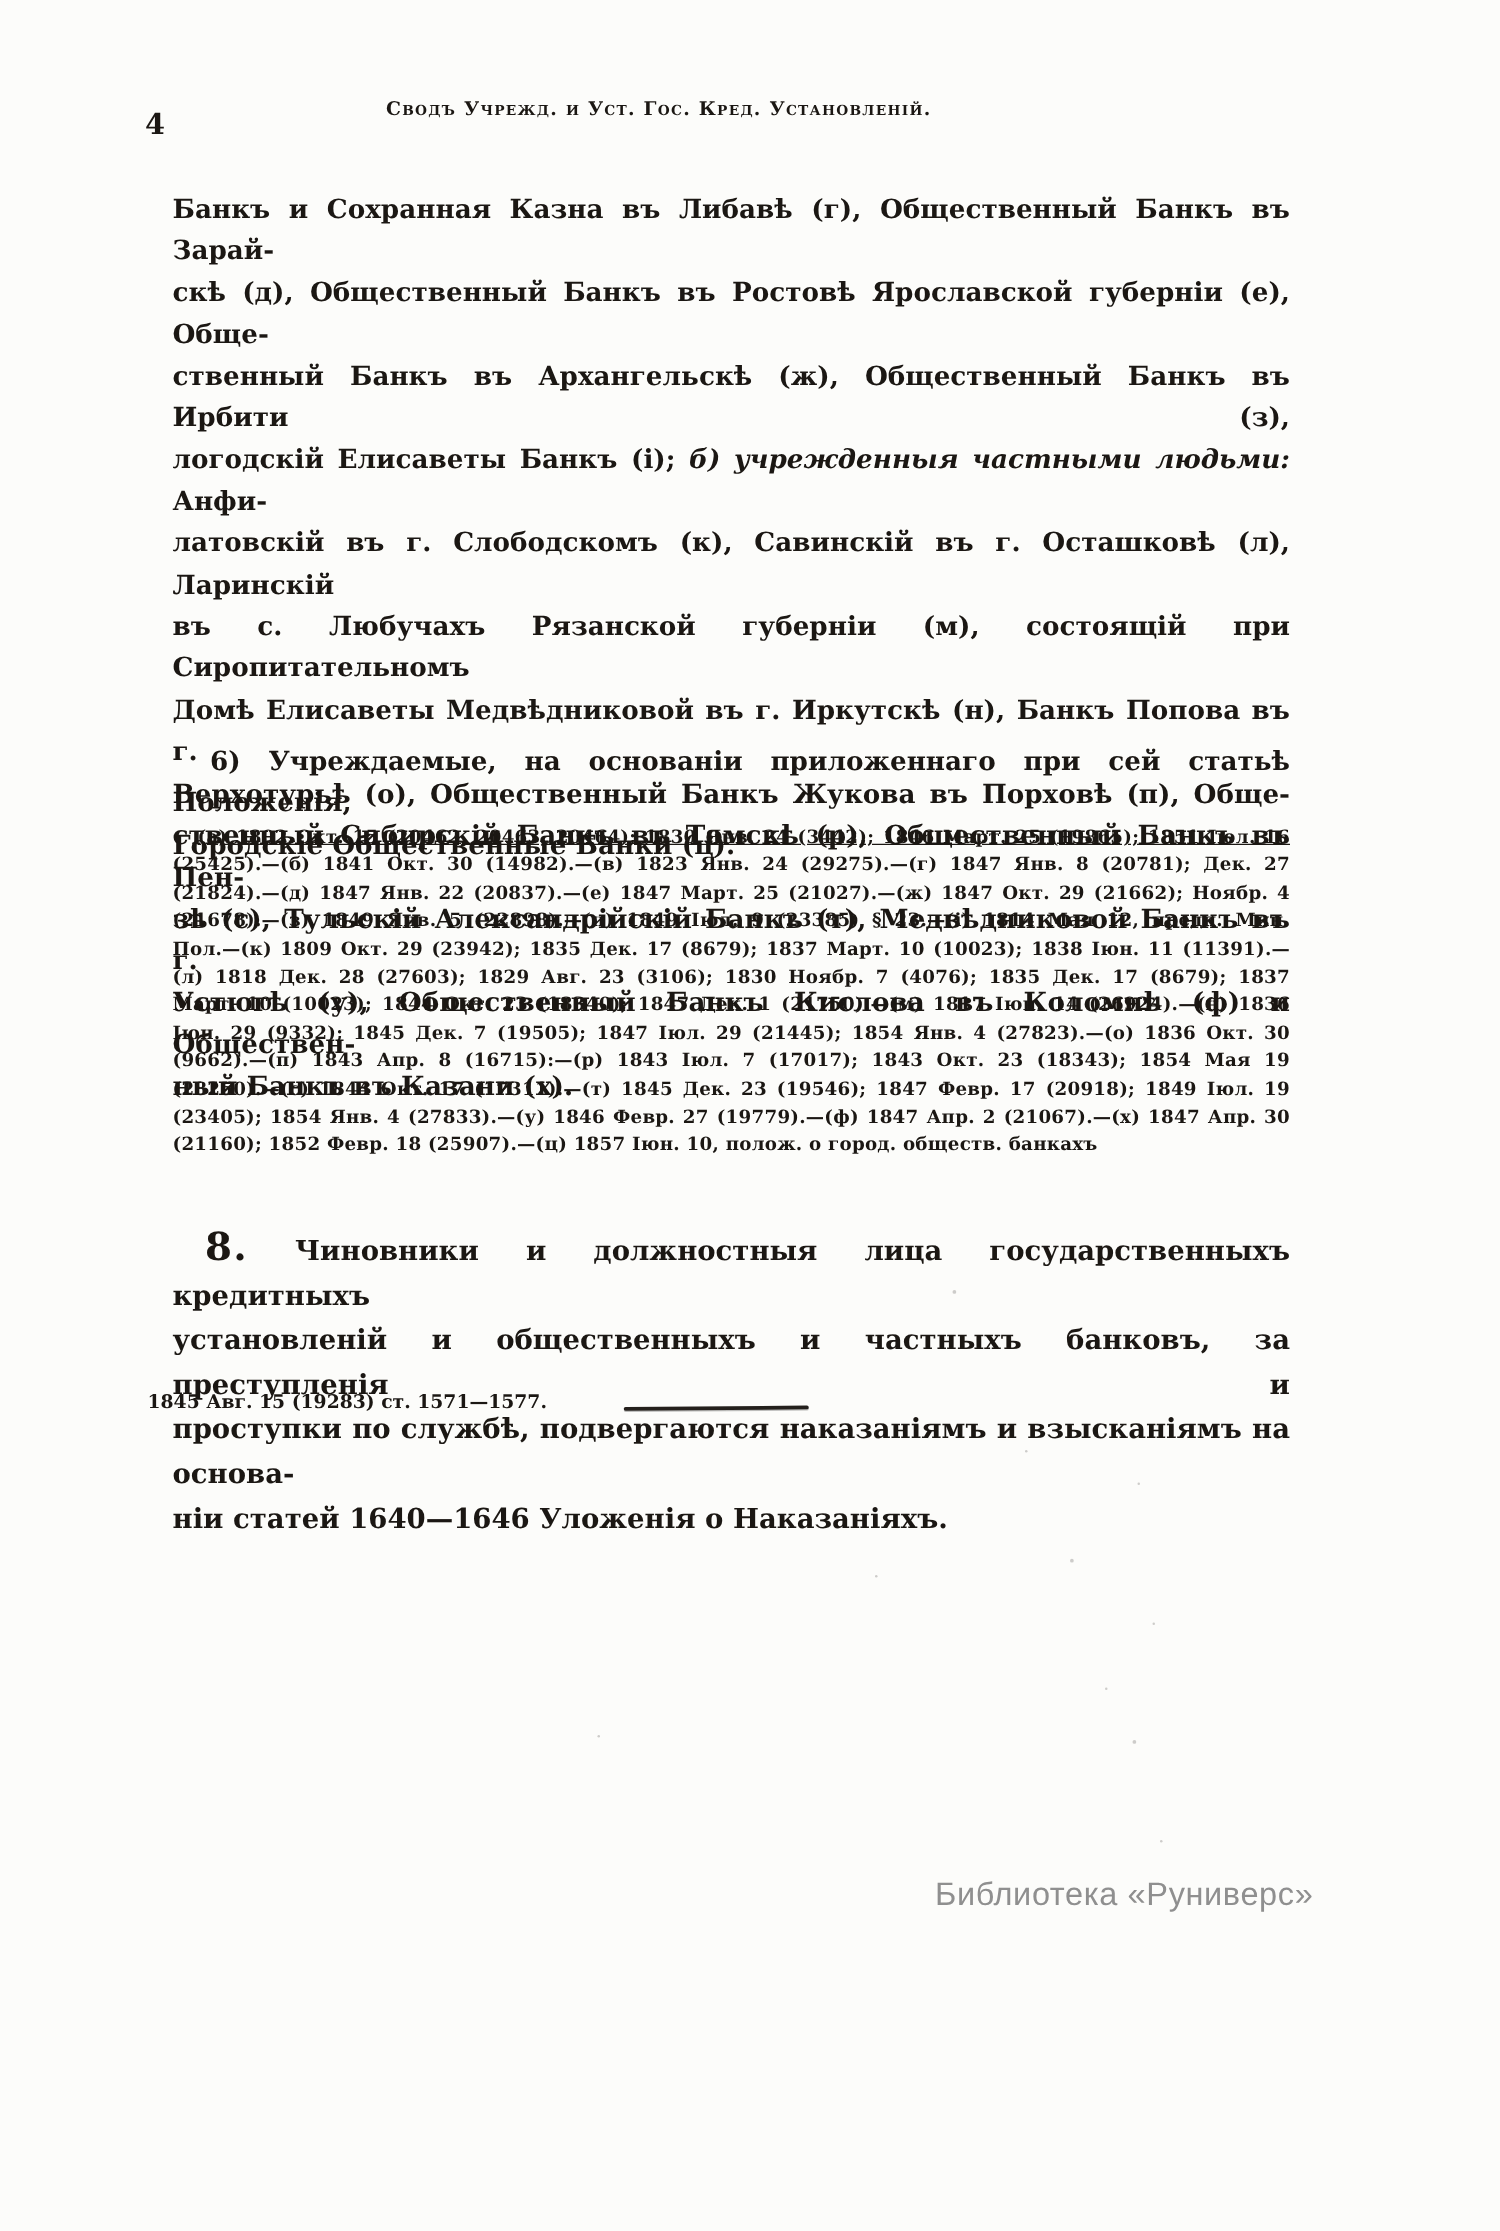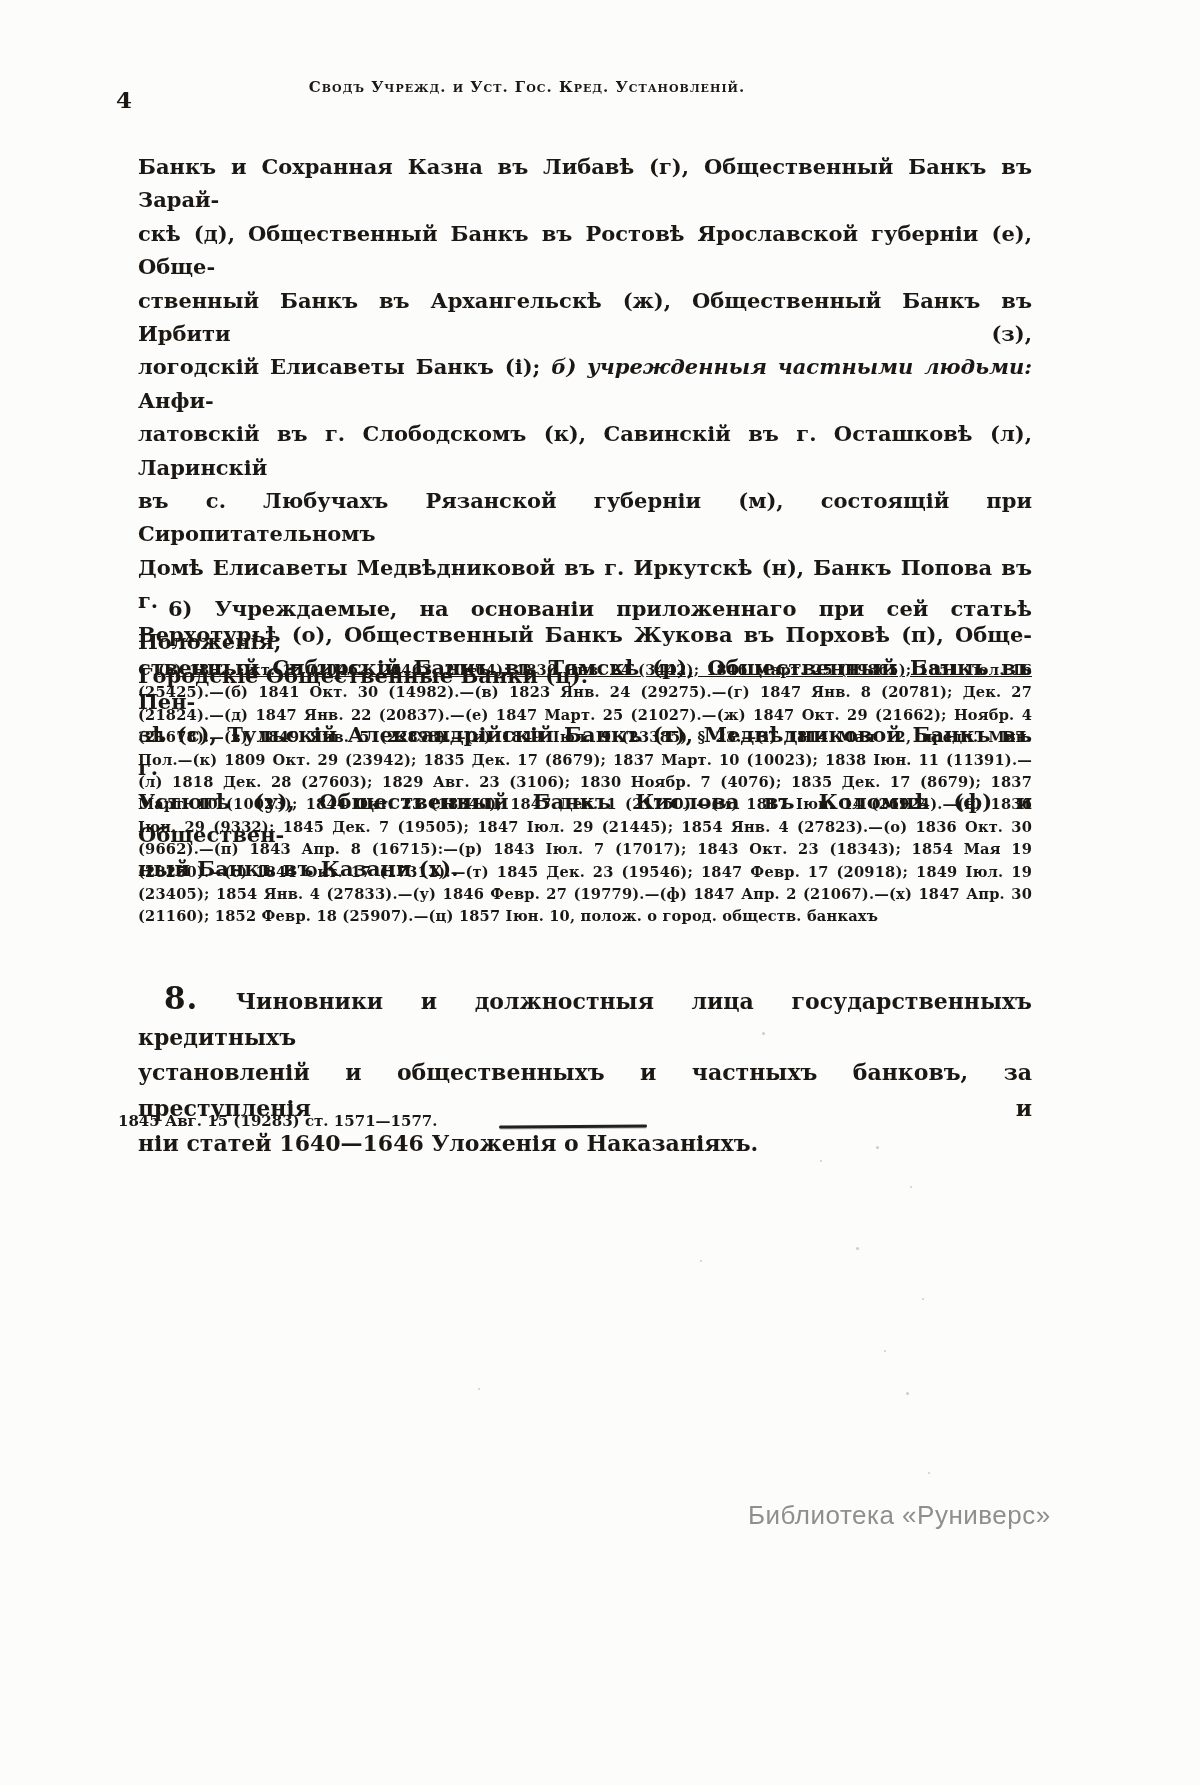--- a/index.html
+++ b/index.html
@@ -92,20 +92,21 @@
       <div class="line">Іюн. 29 (9332); 1845 Дек. 7 (19505); 1847 Іюл. 29 (21445); 1854 Янв. 4 (27823).—(о) 1836 Окт. 30</div>
       <div class="line">(9662).—(п) 1843 Апр. 8 (16715):—(р) 1843 Іюл. 7 (17017); 1843 Окт. 23 (18343); 1854 Мая 19</div>
       <div class="line">(28250).—(с) 1844 Окт. 17 (17311).—(т) 1845 Дек. 23 (19546); 1847 Февр. 17 (20918); 1849 Іюл. 19</div>
       <div class="line">(23405); 1854 Янв. 4 (27833).—(у) 1846 Февр. 27 (19779).—(ф) 1847 Апр. 2 (21067).—(х) 1847 Апр. 30</div>
       <div class="line">(21160); 1852 Февр. 18 (25907).—(ц) 1857 Іюн. 10, полож. о город. обществ. банкахъ</div>
     </div>
 
   <div class="textblock article8">
       <div class="line"><span class="artnum">8.</span><span> Чиновники и должностныя лица государственныхъ кредитныхъ</span></div>
       <div class="line">установленій и общественныхъ и частныхъ банковъ, за преступленія и</div>
+      <div class="line">проступки по службѣ, подвергаются наказаніямъ и взысканіямъ на основа-</div>
       <div class="line">ніи статей 1640—1646 Уложенія о Наказаніяхъ.</div>
     </div>
 
   <div class="citation">1845 Авг. 15 (19283) ст. 1571—1577.</div>
 
   <div class="scan-line"></div>
 
   <div class="speck" style="left:762px; top:1032px; width:3px; height:3px;"></div>
   <div class="speck" style="left:838px; top:1008px; width:2px; height:2px;"></div>
   <div class="speck" style="left:876px; top:1146px; width:3px; height:3px;"></div>

